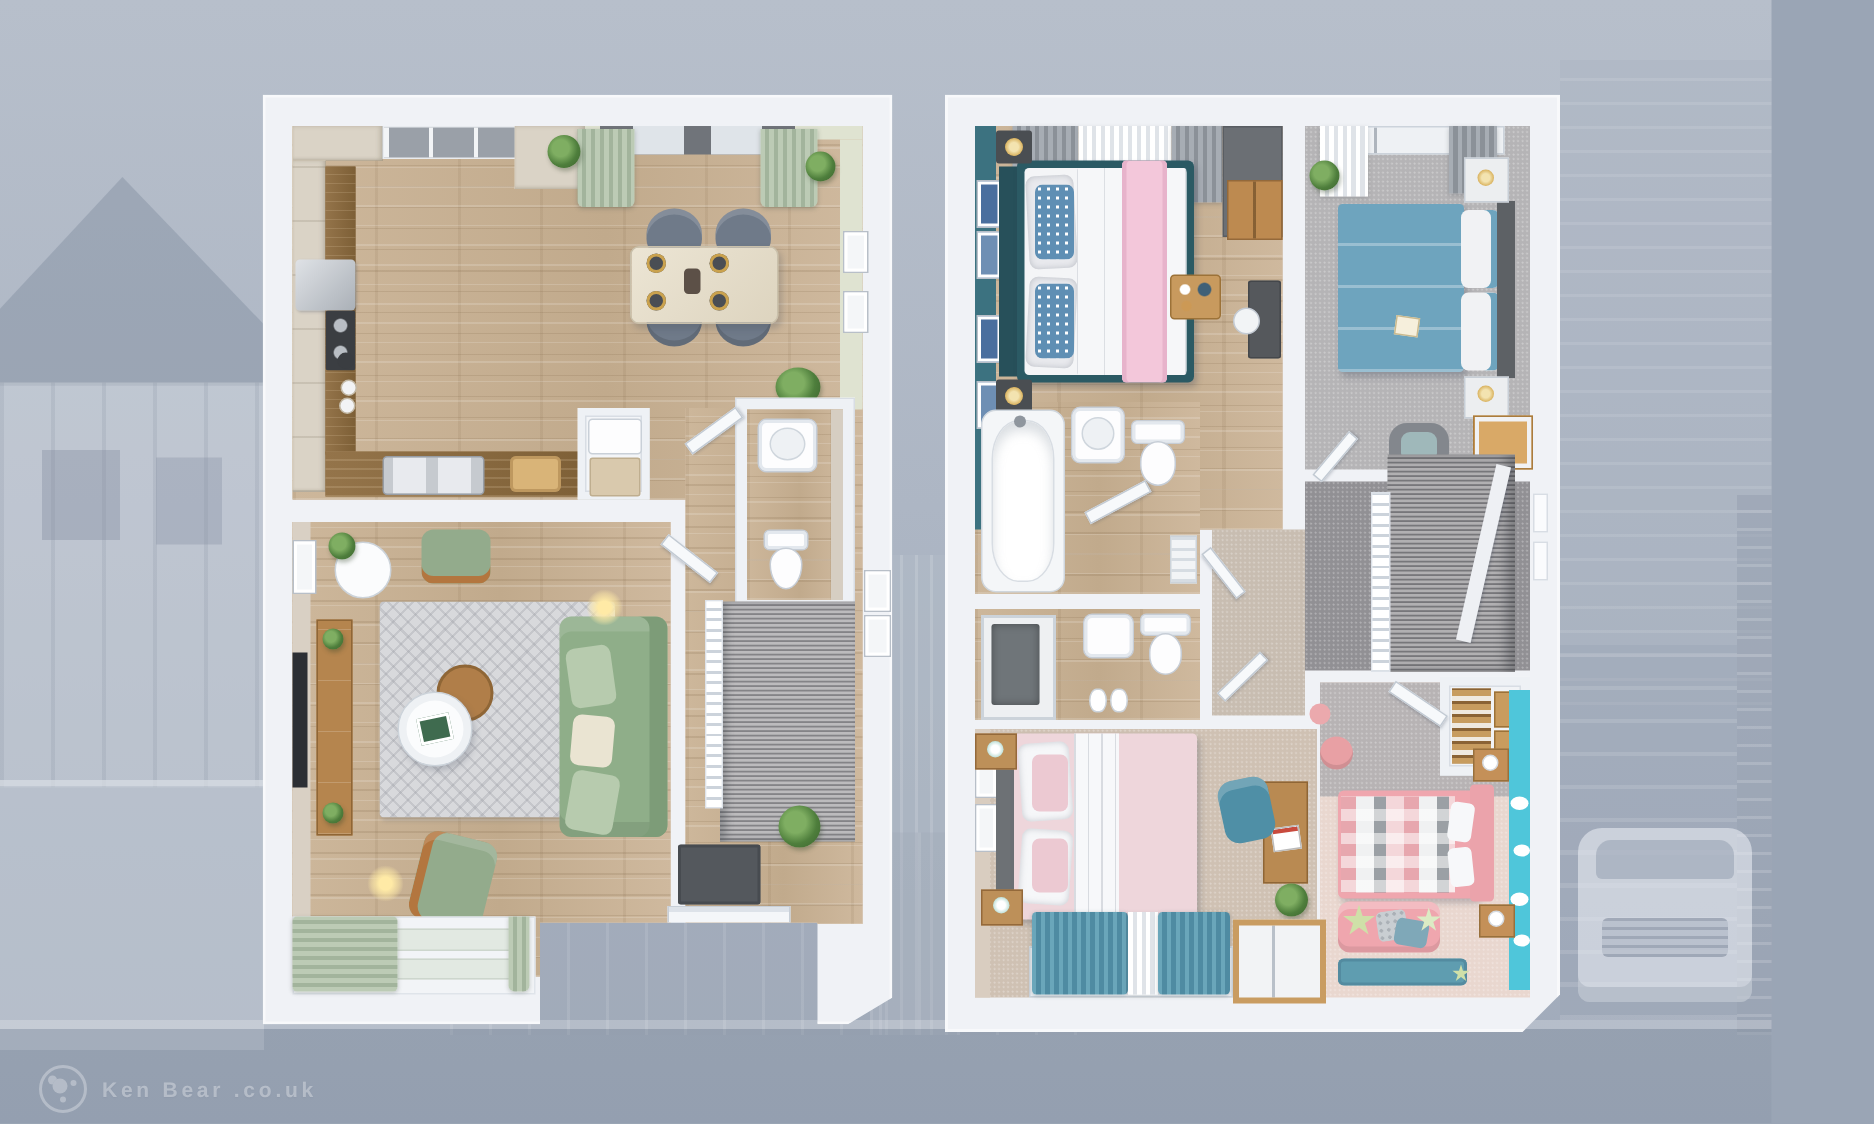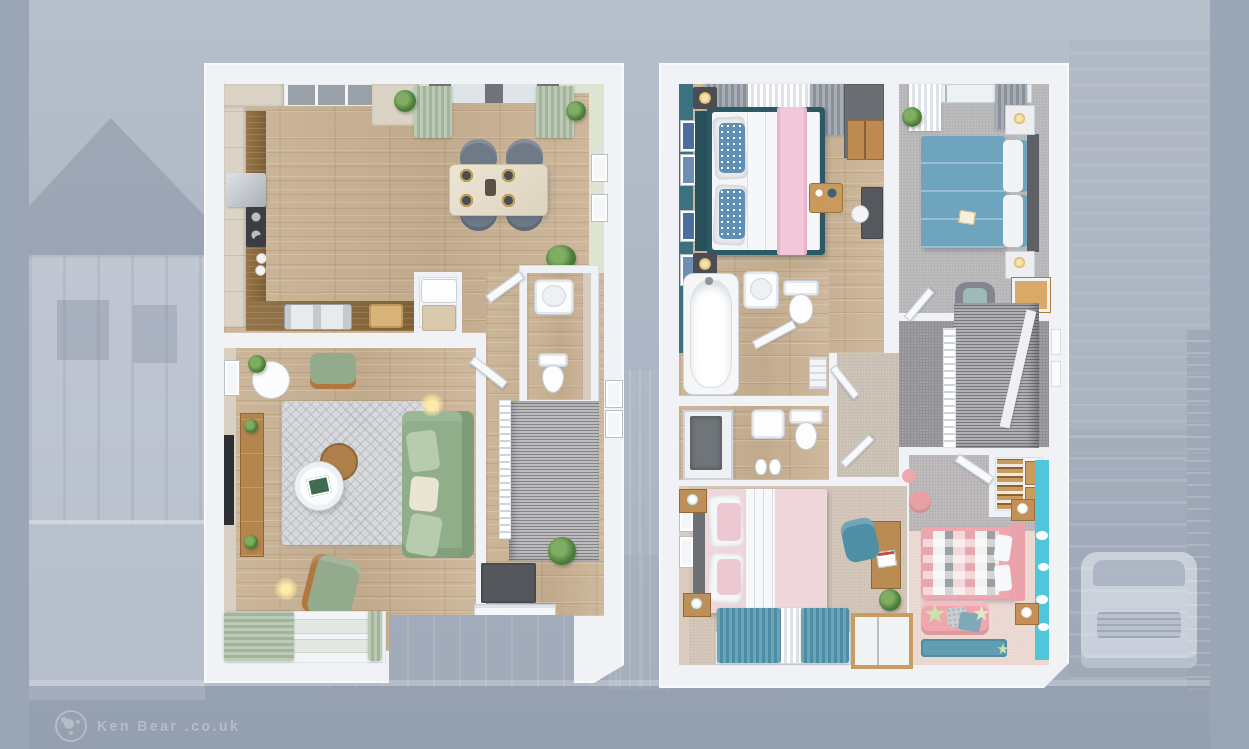--- a/index.html
+++ b/index.html
@@ -1,17 +1,17 @@
 <!DOCTYPE html>
 <html><head>
 <meta charset="utf-8">
 <style>
   html,body{margin:0;padding:0;background:#9aa5b5;font-family:"Liberation Sans",sans-serif;}
   .stage{position:relative;width:1181px;height:749px;overflow:hidden;
-    background:linear-gradient(180deg,#b7bfcb 0%,#adb6c4 45%,#a5afbe 75%,#a0aaba 100%);margin-left:29px;}
+    background:linear-gradient(180deg,#b7bfcb 0%,#adb6c4 45%,#a5afbe 75%,#a0aaba 100%);}
   .f{position:absolute;}
   .c{border-radius:50%;}
   
   .bg{opacity:1;}
   
   .plan{position:absolute;background:#f0f2f6;
     box-shadow:14px 20px 38px rgba(62,72,94,.30), inset 0 0 0 2px rgba(255,255,255,.55);}
   
   .wood{background-color:#c9b298;background-image:
     repeating-linear-gradient(0deg, rgba(255,255,255,.16) 0 1px, transparent 1px 13px),

